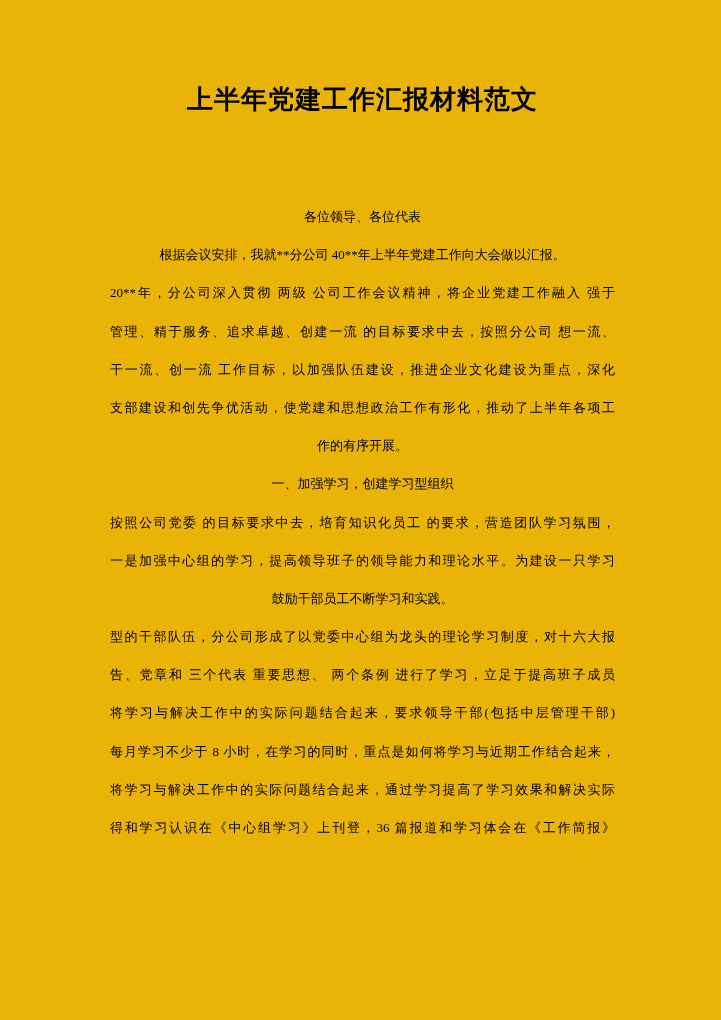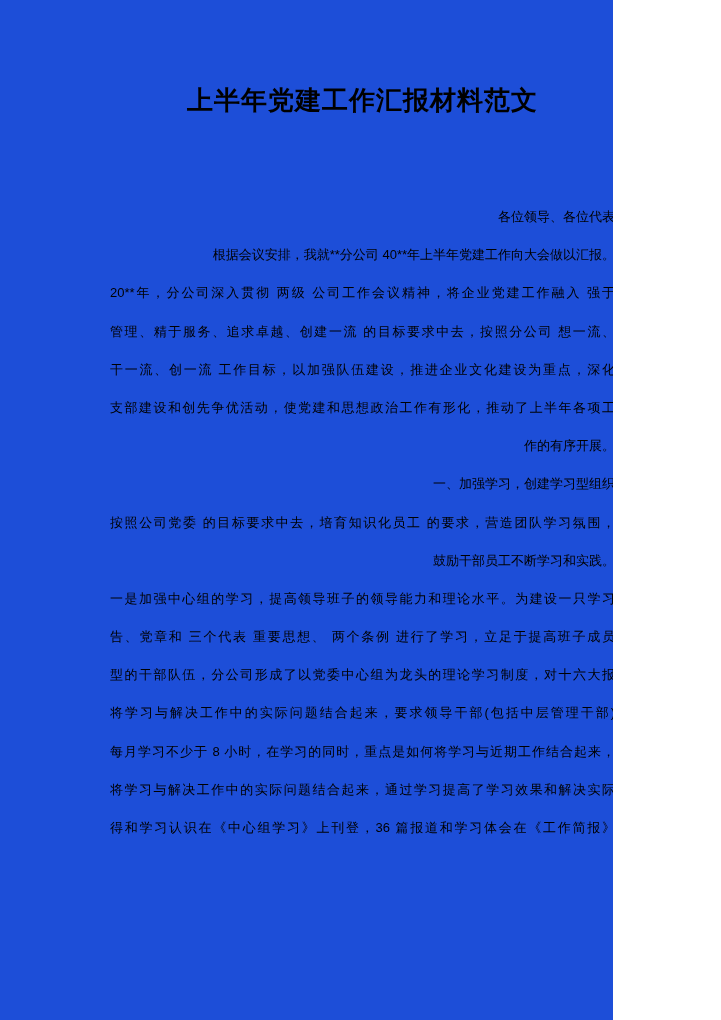--- a/index.html
+++ b/index.html
@@ -2,25 +2,25 @@
 <html><head>
 <meta charset="utf-8">
 <style>
   html, body {
     margin: 0;
     padding: 0;
     background: #ffffff;
   }
   .page {
     position: relative;
-    width: 613px;
+    width: 721px;
     height: 1020px;
-    background: #1d4ed8;
+    background: #eab308;
     color: #000000;
-    font-family: Liberation Sans, sans-serif;
+    font-family: Liberation Serif, serif;
     overflow: hidden;
   }
   .doc-title {
     position: absolute;
     top: 82px;
     left: 110px;
     width: 505px;
     margin: 0;
     text-align: center;
     font-size: 26px;
@@ -32,21 +32,21 @@
   .doc-body {
     position: absolute;
     top: 198px;
     left: 110px;
     width: 505px;
     font-size: 13px;
   }
   .line {
     height: 38.2px;
     line-height: 38.2px;
-    text-align: right;
+    text-align: center;
     overflow: visible;
   }
   .line.fill {
     text-align: justify;
     text-align-last: justify;
     text-justify: inter-character;
   }
 </style>
 </head>
 <body>
@@ -56,22 +56,22 @@
   <div class="doc-body">
       <div class="line">各位领导、各位代表</div>
       <div class="line">根据会议安排，我就**分公司 40**年上半年党建工作向大会做以汇报。</div>
       <div class="line fill">20**年，分公司深入贯彻 两级 公司工作会议精神，将企业党建工作融入 强于</div>
       <div class="line fill">管理、精于服务、追求卓越、创建一流 的目标要求中去，按照分公司 想一流、</div>
       <div class="line fill">干一流、创一流 工作目标，以加强队伍建设，推进企业文化建设为重点，深化</div>
       <div class="line fill">支部建设和创先争优活动，使党建和思想政治工作有形化，推动了上半年各项工</div>
       <div class="line">作的有序开展。</div>
       <div class="line">一、加强学习，创建学习型组织</div>
       <div class="line fill">按照公司党委 的目标要求中去，培育知识化员工 的要求，营造团队学习氛围，</div>
+      <div class="line fill">一是加强中心组的学习，提高领导班子的领导能力和理论水平。为建设一只学习</div>
       <div class="line">鼓励干部员工不断学习和实践。</div>
-      <div class="line fill">一是加强中心组的学习，提高领导班子的领导能力和理论水平。为建设一只学习</div>
+      <div class="line fill">型的干部队伍，分公司形成了以党委中心组为龙头的理论学习制度，对十六大报</div>
       <div class="line fill">告、党章和 三个代表 重要思想、 两个条例 进行了学习，立足于提高班子成员</div>
-      <div class="line fill">型的干部队伍，分公司形成了以党委中心组为龙头的理论学习制度，对十六大报</div>
       <div class="line fill">将学习与解决工作中的实际问题结合起来，要求领导干部(包括中层管理干部)</div>
       <div class="line fill">每月学习不少于 8 小时，在学习的同时，重点是如何将学习与近期工作结合起来，</div>
       <div class="line fill">将学习与解决工作中的实际问题结合起来，通过学习提高了学习效果和解决实际</div>
       <div class="line fill">得和学习认识在《中心组学习》上刊登，36 篇报道和学习体会在《工作简报》</div>
     </div>
 </div>
 
 </body></html>

